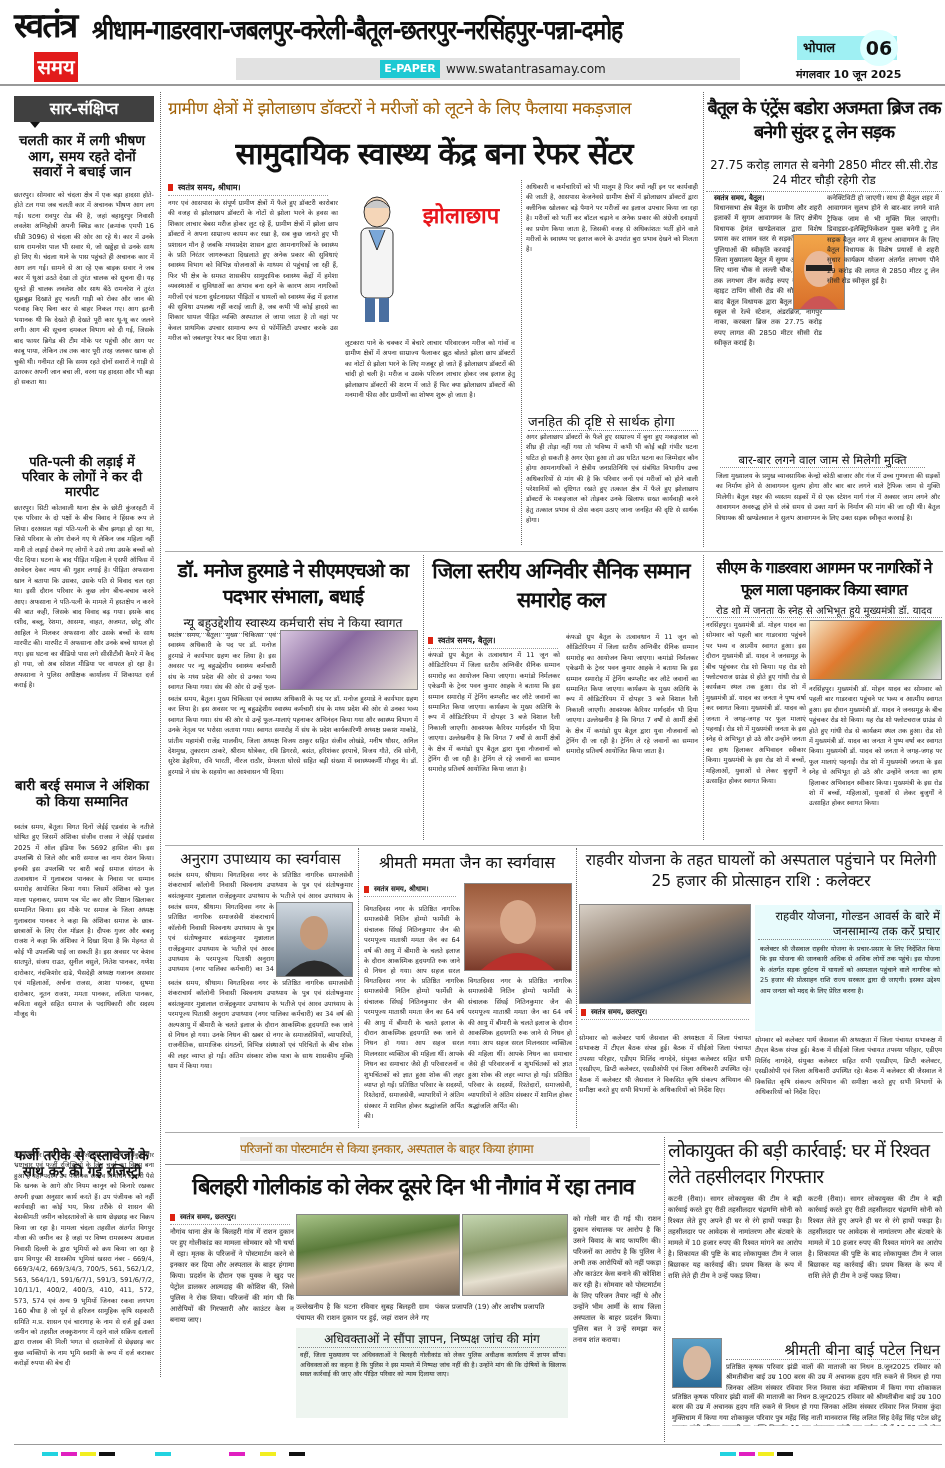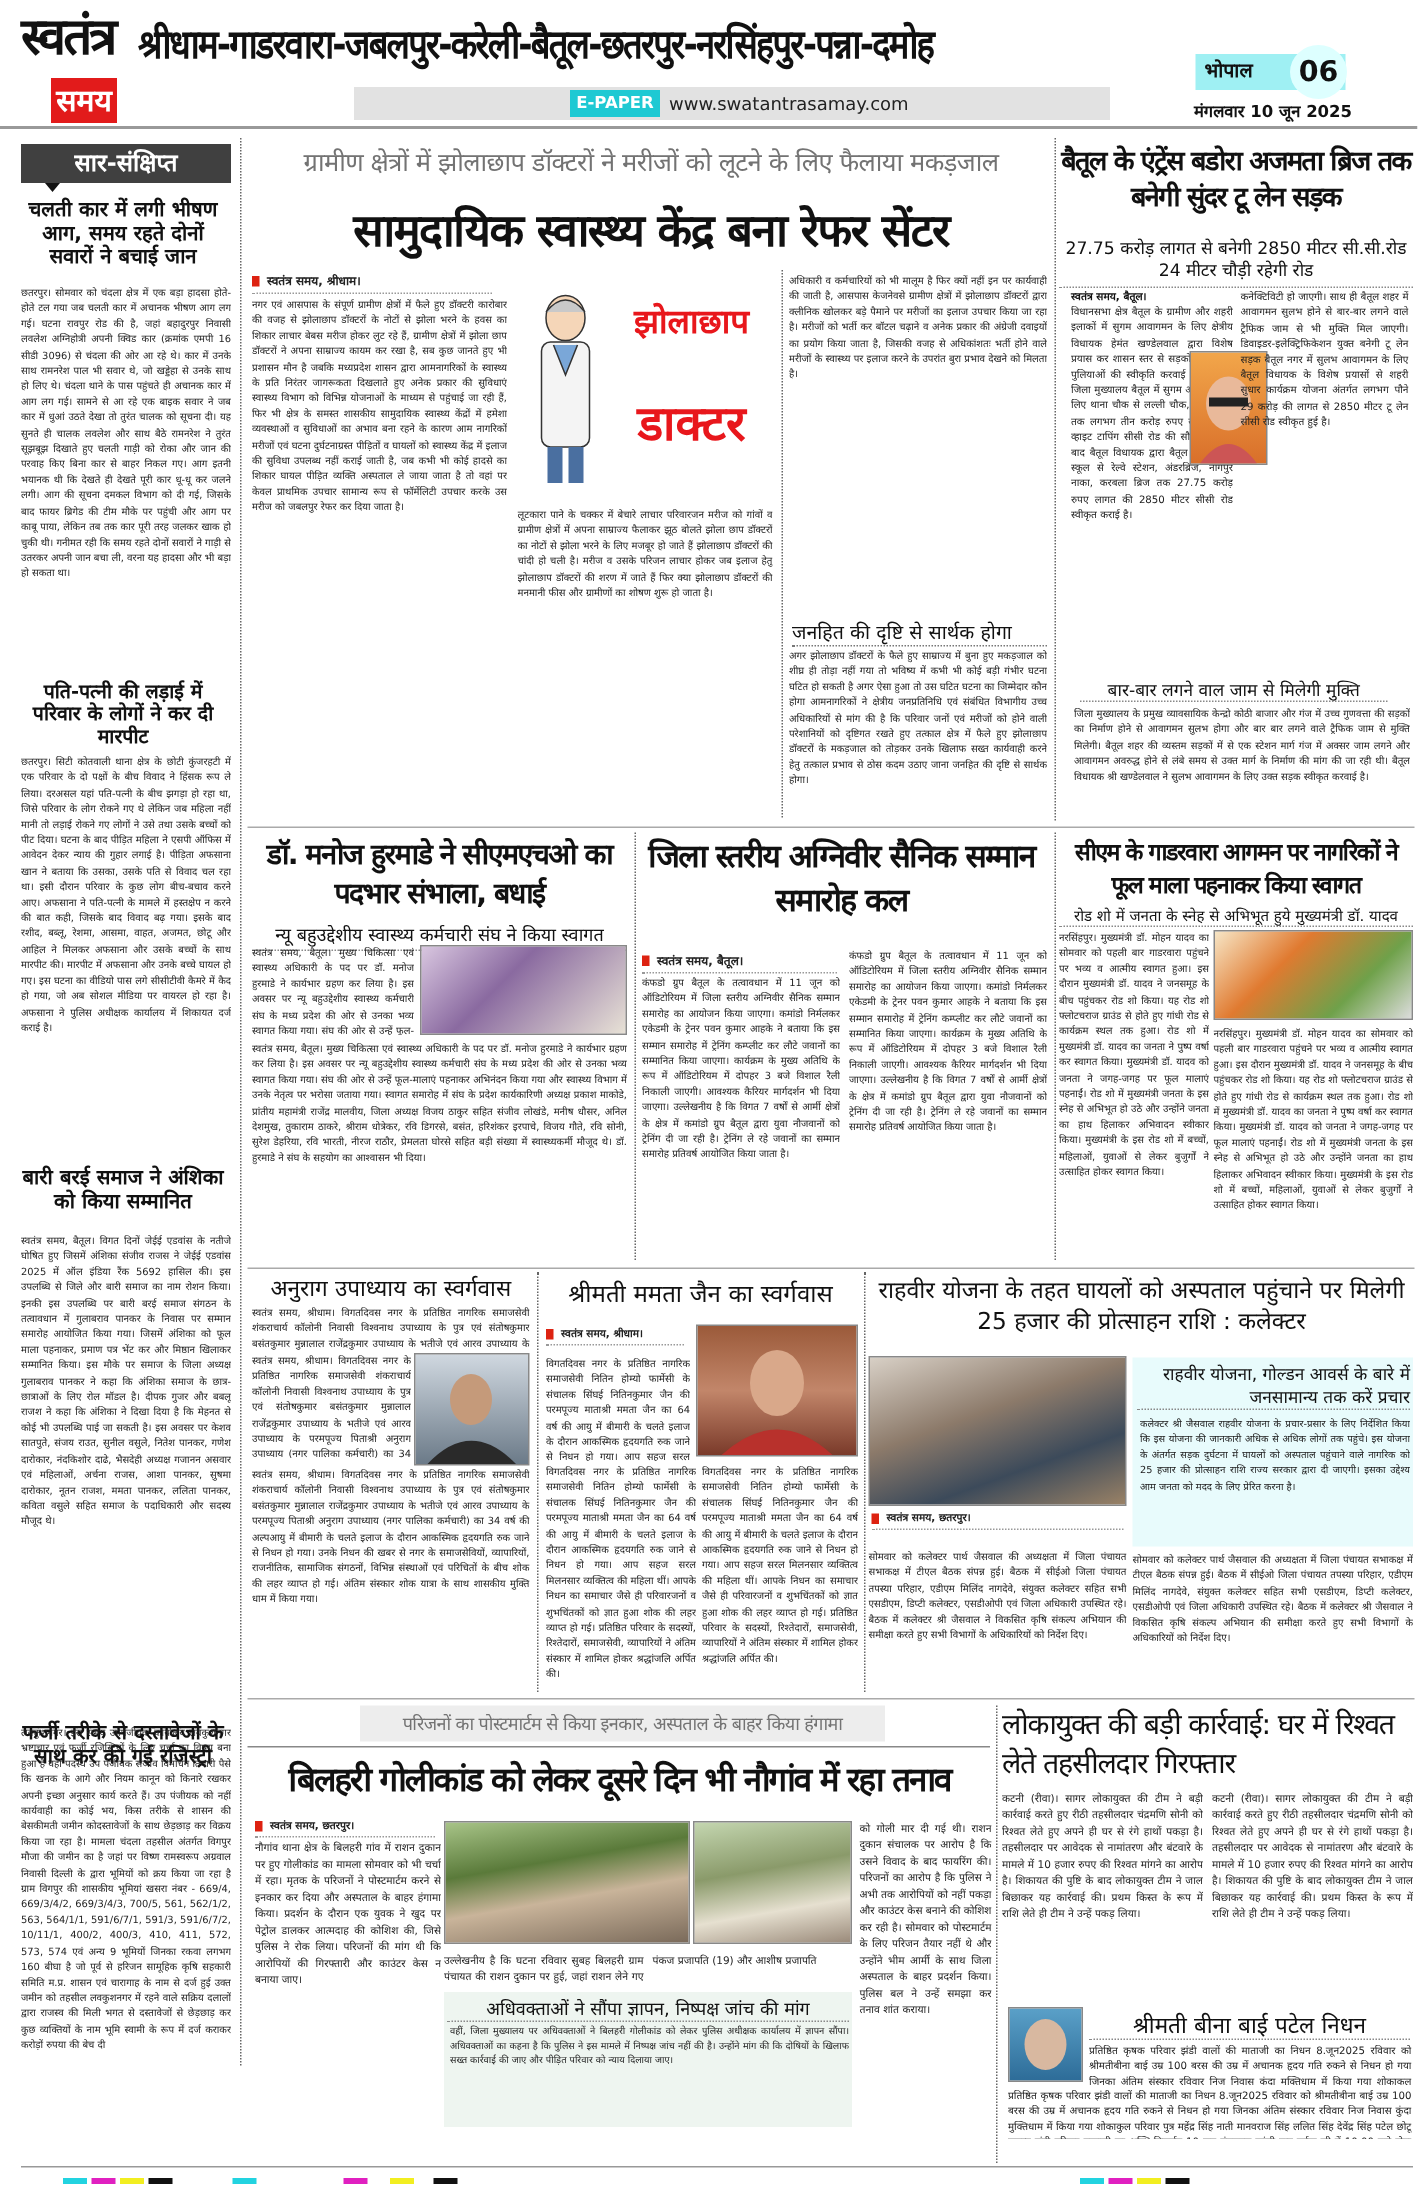--- a/index.html
+++ b/index.html
@@ -14,21 +14,21 @@
 .url{left:446px;top:60px;font-size:12px;line-height:18px;color:#222}
 .edition{left:797px;top:36px;width:100px;height:24px;background:#9ff0f3;font-size:13px;font-weight:bold;line-height:24px;padding-left:6px}
 .pageno{left:860px;top:30px;width:38px;height:36px;border-radius:50%;background:#dff;font-size:19px;font-weight:bold;text-align:center;line-height:36px}
 .date{left:796px;top:66px;font-size:11px;font-weight:bold}
 .coldiv{width:0;border-left:1px dotted #666}
 .hline{height:0;border-top:1px solid #aaa}
 .sidebar-title{left:14px;top:96px;width:140px;height:26px;background:#404040;color:#fff;font-size:16px;font-weight:bold;text-align:center;line-height:26px}
 .arrow{left:30px;top:122px;width:0;height:0;border-left:5px solid transparent;border-right:5px solid transparent;border-top:6px solid #111}
 .sh{font-weight:bold;color:#111;text-align:center;line-height:1.15}
 .bt{font-size:6.6px;line-height:10.4px;color:#222;text-align:justify;overflow:hidden}
-.kicker{font-size:15px;color:#737373;text-align:center;white-space:nowrap;letter-spacing:-0.4px}
+.kicker{font-size:15px;color:#a16207;white-space:nowrap;letter-spacing:-0.4px}
 .big{font-weight:900;text-align:center;white-space:nowrap;letter-spacing:-1px;color:#111}
 .dateline{font-size:8px;font-weight:bold;color:#222;padding-bottom:3px;border-bottom:1px dotted #999}
 .dateline::before{content:"";display:inline-block;width:5px;height:7px;background:#d21;margin-right:5px;vertical-align:middle}
 .photo{background:linear-gradient(135deg,#b7a38c,#6d7a8a 50%,#a88c70);border:1px solid #888}
 .sub-bar{background:#ededed}
 .tint-box{background:#e8fbfc}
 .reg{width:16px;height:4px}
 </style>
 </head>
 <body>
@@ -70,21 +70,20 @@
 <div class="abs" style="left:345px;top:186px;width:170px;height:148px">
   <svg width="60" height="140" viewBox="0 0 60 140" style="position:absolute;left:2px;top:4px">
     <ellipse cx="30" cy="22" rx="13" ry="15" fill="#f5d6b8" stroke="#333"></ellipse>
     <path d="M17 18 Q30 2 43 18" fill="#c9c9c9" stroke="#333"></path>
     <rect x="14" y="38" width="32" height="70" rx="6" fill="#f4f4f4" stroke="#333"></rect>
     <path d="M22 40 L30 60 L38 40" fill="#7aa7d8" stroke="#333"></path>
     <rect x="18" y="108" width="10" height="24" fill="#4a6fa0"></rect>
     <rect x="32" y="108" width="10" height="24" fill="#4a6fa0"></rect>
   </svg>
   <div style="position:absolute;left:62px;top:10px;width:108px;height:40px;color:#e8171c;font-weight:900;font-size:22px;text-align:center;line-height:40px">झोलाछाप</div>
-  <div style="position:absolute;left:62px;top:58px;width:108px;height:76px;color:#e8171c;font-weight:900;font-size:32px;text-align:center;line-height:76px">डाक्टर</div>
 </div>
 <div class="abs bt" style="left:345px;top:338px;width:170px;height:205px">लूटकारा पाने के चक्कर में बेचारे लाचार परिवारजन मरीज को गांवों व ग्रामीण क्षेत्रों में अपना साम्राज्य फैलाकर झूठ बोलते झोला छाप डॉक्टरों का नोटों से झोला भरने के लिए मजबूर हो जाते हैं झोलाछाप डॉक्टरों की चांदी हो चली है। मरीज व उसके परिजन लाचार होकर जब इलाज हेतु झोलाछाप डॉक्टरों की शरण में जाते हैं फिर क्या झोलाछाप डॉक्टरों की मनमानी फीस और ग्रामीणों का शोषण शुरू हो जाता है।</div>
 <div class="abs coldiv" style="left:521px;top:180px;height:365px"></div>
 <div class="abs bt" style="left:526px;top:182px;width:172px;height:225px">अधिकारी व कर्मचारियों को भी मालूम है फिर क्यों नहीं इन पर कार्यवाही की जाती है, आसपास केजनेवसे ग्रामीण क्षेत्रों में झोलाछाप डॉक्टरों द्वारा क्लीनिक खोलकर बड़े पैमाने पर मरीजों का इलाज उपचार किया जा रहा है। मरीजों को भर्ती कर बॉटल चढ़ाने व अनेक प्रकार की अंग्रेजी दवाइयों का प्रयोग किया जाता है, जिसकी वजह से अधिकांशतः भर्ती होने वाले मरीजों के स्वास्थ्य पर इलाज करने के उपरांत बुरा प्रभाव देखने को मिलता है।</div>
 <div class="abs" style="left:528px;top:412px;width:170px;font-size:13px;border-bottom:1px dotted #777">जनहित की दृष्टि से सार्थक होगा</div>
 <div class="abs bt" style="left:526px;top:432px;width:172px;height:115px">अगर झोलाछाप डॉक्टरों के फैले हुए साम्राज्य में बुना हुए मकड़जाल को शीघ्र ही तोड़ा नहीं गया तो भविष्य में कभी भी कोई बड़ी गंभीर घटना घटित हो सकती है अगर ऐसा हुआ तो उस घटित घटना का जिम्मेदार कौन होगा आमनागरिकों ने क्षेत्रीय जनप्रतिनिधि एवं संबंधित विभागीय उच्च अधिकारियों से मांग की है कि परिवार जनों एवं मरीजों को होने वाली परेशानियों को दृष्टिगत रखते हुए तत्काल क्षेत्र में फैले हुए झोलाछाप डॉक्टरों के मकड़जाल को तोड़कर उनके खिलाफ सख्त कार्यवाही करने हेतु तत्काल प्रभाव से ठोस कदम उठाए जाना जनहित की दृष्टि से सार्थक होगा।</div>
 
 <div class="abs big" style="left:706px;top:96px;width:236px;font-size:18px;white-space:normal;line-height:24px">बैतूल के एंट्रेंस बडोरा अजमता ब्रिज तक बनेगी सुंदर टू लेन सड़क</div>
 <div class="abs" style="left:706px;top:158px;width:236px;font-size:11.5px;text-align:center;line-height:15px;border-bottom:1px dotted #888;padding-bottom:3px">27.75 करोड़ लागत से बनेगी 2850 मीटर सी.सी.रोड 24 मीटर चौड़ी रहेगी रोड</div>
 <div class="abs" style="left:714px;top:193px;font-size:7px;font-weight:bold">स्वतंत्र समय, बैतूल।</div>
@@ -181,21 +180,21 @@
 
 <div class="abs" style="left:668px;top:1137px;width:274px;font-size:19px;text-align:left;line-height:26px;letter-spacing:-0.8px">लोकायुक्त की बड़ी कार्रवाई: घर में रिश्वत लेते तहसीलदार गिरफ्तार</div>
 <div class="abs bt" style="left:668px;top:1194px;width:134px;height:130px;font-size:7px;line-height:11px">कटनी (रीवा)। सागर लोकायुक्त की टीम ने बड़ी कार्रवाई करते हुए रीठी तहसीलदार चंद्रमणि सोनी को रिश्वत लेते हुए अपने ही घर से रंगे हाथों पकड़ा है। तहसीलदार पर आवेदक से नामांतरण और बंटवारे के मामले में 10 हजार रुपए की रिश्वत मांगने का आरोप है। शिकायत की पुष्टि के बाद लोकायुक्त टीम ने जाल बिछाकर यह कार्रवाई की। प्रथम किस्त के रूप में राशि लेते ही टीम ने उन्हें पकड़ लिया।</div>
 <div class="abs bt" style="left:808px;top:1194px;width:134px;height:130px;font-size:7px;line-height:11px">कटनी (रीवा)। सागर लोकायुक्त की टीम ने बड़ी कार्रवाई करते हुए रीठी तहसीलदार चंद्रमणि सोनी को रिश्वत लेते हुए अपने ही घर से रंगे हाथों पकड़ा है। तहसीलदार पर आवेदक से नामांतरण और बंटवारे के मामले में 10 हजार रुपए की रिश्वत मांगने का आरोप है। शिकायत की पुष्टि के बाद लोकायुक्त टीम ने जाल बिछाकर यह कार्रवाई की। प्रथम किस्त के रूप में राशि लेते ही टीम ने उन्हें पकड़ लिया।</div>
 
 <div class="abs photo" style="left:672px;top:1338px;width:50px;height:50px;background:linear-gradient(180deg,#5aa0c8,#2d6c98)">
   <svg width="48" height="48" viewBox="0 0 48 48">
       <ellipse cx="24" cy="24" rx="14" ry="17" fill="#d8b8a0"></ellipse>
     </svg>
 </div>
-<div class="abs" style="left:726px;top:1339px;width:214px;font-size:15px;text-align:center;border-bottom:1px dotted #888">श्रीमती बीना बाई पटेल निधन</div>
+<div class="abs" style="left:726px;top:1339px;width:214px;font-size:15px;text-align:right;border-bottom:1px dotted #888">श्रीमती बीना बाई पटेल निधन</div>
 <div class="abs bt" style="left:726px;top:1362px;width:215px;height:28px;font-size:6.8px">प्रतिष्ठित कृषक परिवार झंडी वालों की माताजी का निधन 8.जून2025 रविवार को श्रीमतीबीना बाई उम्र 100 बरस की उम्र में अचानक हृदय गति रुकने से निधन हो गया जिनका अंतिम संस्कार रविवार निज निवास कुंदा मुक्तिधाम में किया गया शोकाकुल परिवार पुत्र महेंद्र सिंह नाती मानवराज सिंह ललित सिंह देवेंद्र सिंह पटेल छोटू समस्त झंडी परिवार माताजी का अस्थि विसर्जन 10 जून मंगलवार झांसी घाट नर्मदा जी में 10.00 बजे होना है।</div>
 <div class="abs bt" style="left:672px;top:1392px;width:269px;height:34px;font-size:6.8px">प्रतिष्ठित कृषक परिवार झंडी वालों की माताजी का निधन 8.जून2025 रविवार को श्रीमतीबीना बाई उम्र 100 बरस की उम्र में अचानक हृदय गति रुकने से निधन हो गया जिनका अंतिम संस्कार रविवार निज निवास कुंदा मुक्तिधाम में किया गया शोकाकुल परिवार पुत्र महेंद्र सिंह नाती मानवराज सिंह ललित सिंह देवेंद्र सिंह पटेल छोटू समस्त झंडी परिवार माताजी का अस्थि विसर्जन 10 जून मंगलवार झांसी घाट नर्मदा जी में 10.00 बजे होना है।</div>
 
 <div class="abs hline" style="left:14px;top:1444px;width:928px;border-color:#999"></div>
 <div class="abs reg" style="left:42px;top:1452px;background:#22d3e0"></div>
 <div class="abs reg" style="left:61px;top:1452px;background:#e020c0"></div>
 <div class="abs reg" style="left:80px;top:1452px;background:#f2ee20"></div>
 <div class="abs reg" style="left:99px;top:1452px;background:#111"></div>
 <div class="abs reg" style="left:155px;top:1452px;background:#22d3e0"></div>
 <div class="abs reg" style="left:229px;top:1452px;background:#e020c0"></div>

